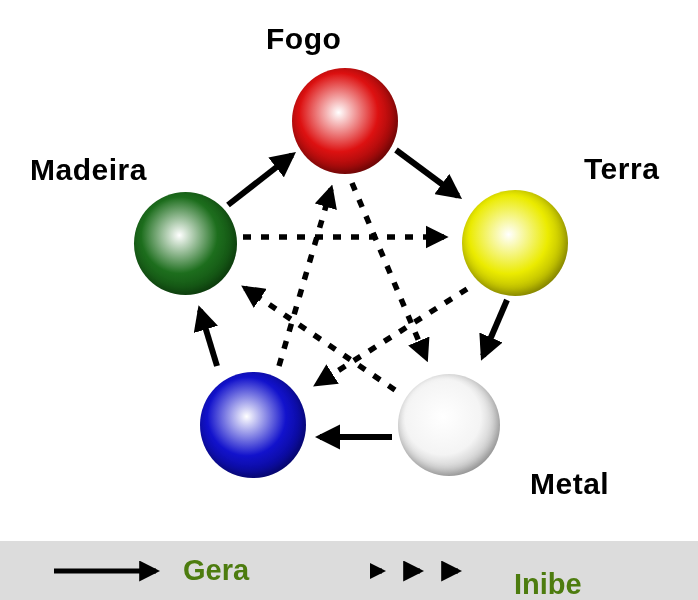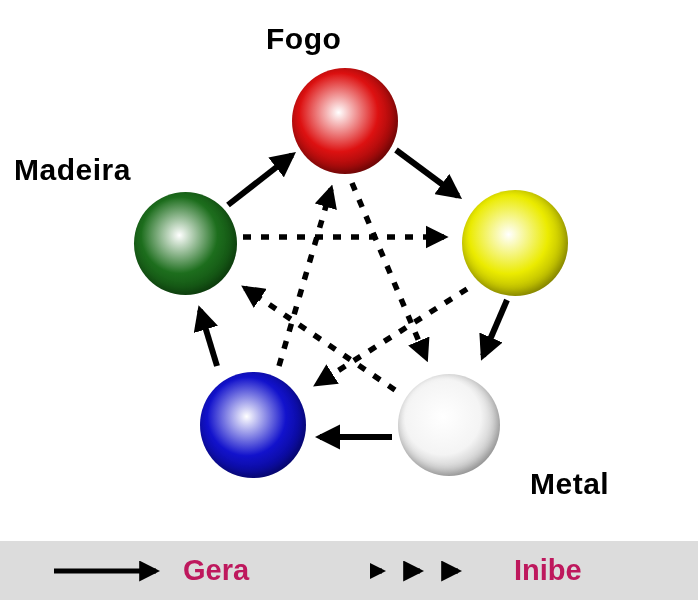--- a/index.html
+++ b/index.html
@@ -12,21 +12,21 @@
   .stage{
     position:relative;width:591px;height:600px;background:#ffffff;
   }
   .el-label{
     position:absolute;
     font-size:30px;font-weight:bold;color:#000;
     white-space:nowrap;letter-spacing:0.5px;
   }
   .lbl-fogo   {left:266px;top:22px;}
   .lbl-terra  {left:584px;top:152px;}
-  .lbl-madeira{left:14px; top:153px;}
+  .lbl-madeira{left:30px; top:153px;}
   .lbl-agua   {left:80px; top:458px;}
   .lbl-metal  {left:530px;top:460px;margin-top:7px;}
   .sphere{
     position:absolute;border-radius:50%;
     background:radial-gradient(circle at 44% 42%, #ffffff 0%, var(--c) 46%, var(--e) 100%);
     box-shadow:inset -2px -3px 8px rgba(0,0,0,0.25);
   }
   .sp-fogo   {left:292px;top:68px; width:106px;height:106px;}
   .sp-terra  {left:462px;top:190px;width:106px;height:106px;}
   .sp-metal  {left:398px;top:374px;width:102px;height:102px;}
@@ -36,34 +36,35 @@
     position:absolute;left:0;top:0;pointer-events:none;
   }
   .gera-line {stroke:#000;stroke-width:6;fill:none;}
   .inibe-line{stroke:#000;stroke-width:5.5;stroke-dasharray:8 10;fill:none;}
   .legend{
     position:absolute;left:0;top:541px;width:698px;height:59px;
     background:#dcdcdc;
   }
   .legend-text{
     position:absolute;top:13px;
-    font-size:29px;font-weight:bold;color:#be185d;
+    font-size:29px;font-weight:bold;color:#4d7c0f;
   }
   .legend-gera-text {left:183px;}
-  .legend-inibe-text{left:514px;}
+  .legend-inibe-text{left:514px;margin-top:14px;}
   .legend-svg{position:absolute;top:17px;}
   .legend-gera-svg {left:50px;}
   .legend-inibe-svg{left:370px;}
 </style>
 </head>
 <body>
 
 <div class="stage">
 
   <div class="el-label lbl-fogo">Fogo</div>
+  <div class="el-label lbl-terra">Terra</div>
   <div class="el-label lbl-metal">Metal</div>
   <div class="el-label lbl-madeira">Madeira</div>
 
   <svg class="arrows" width="698" height="540" viewBox="0 0 698 540">
     <defs>
       <marker id="ah" viewBox="0 0 10 10" refX="8" refY="5" markerWidth="4.2" markerHeight="4.2" orient="auto-start-reverse">
         <path d="M0,0 L10,5 L0,10 z" fill="#000"></path>
       </marker>
     </defs>
 

